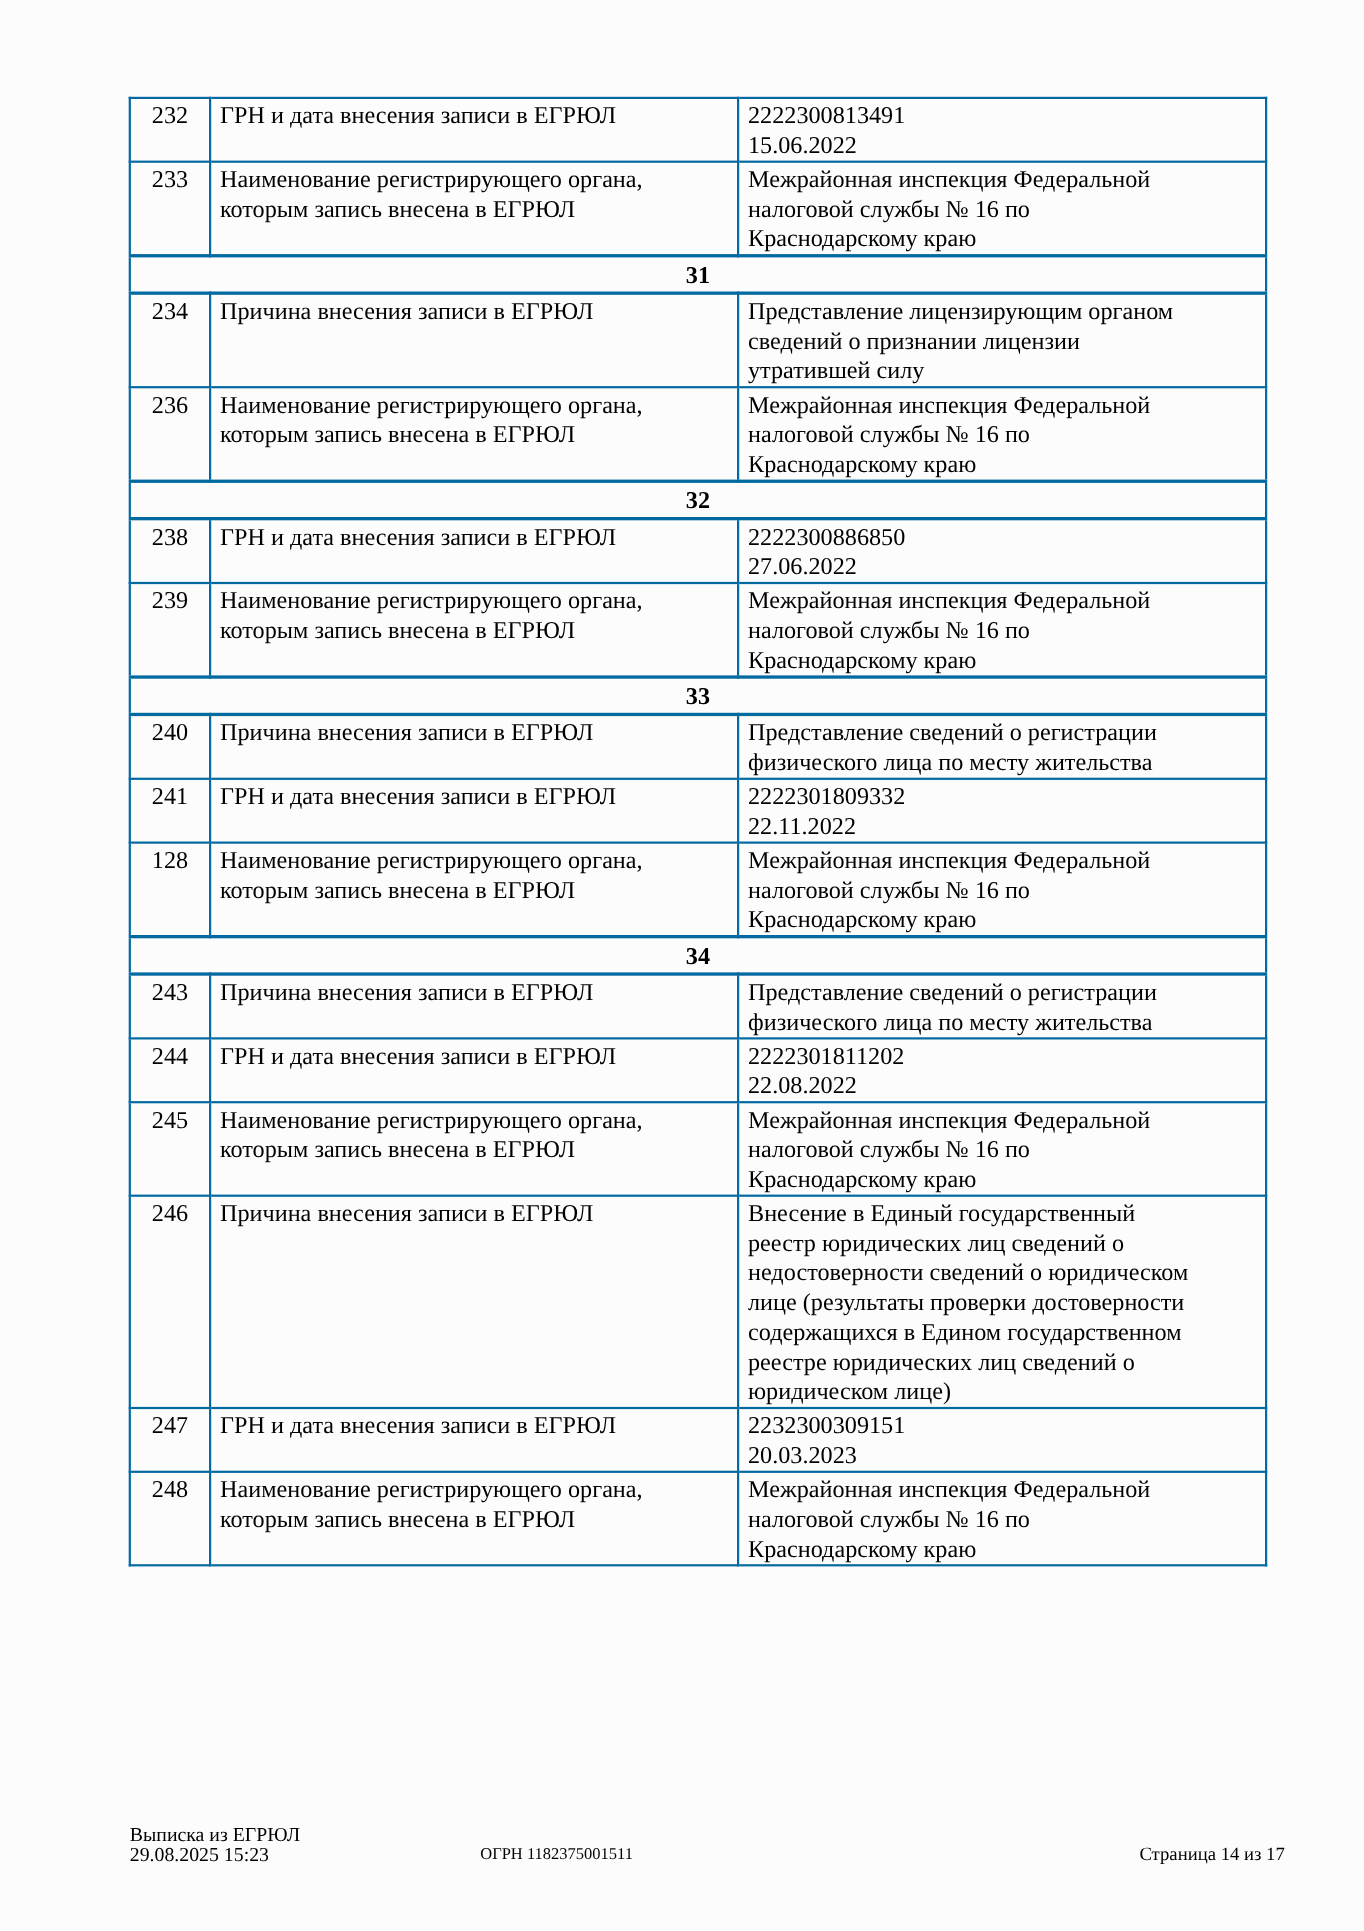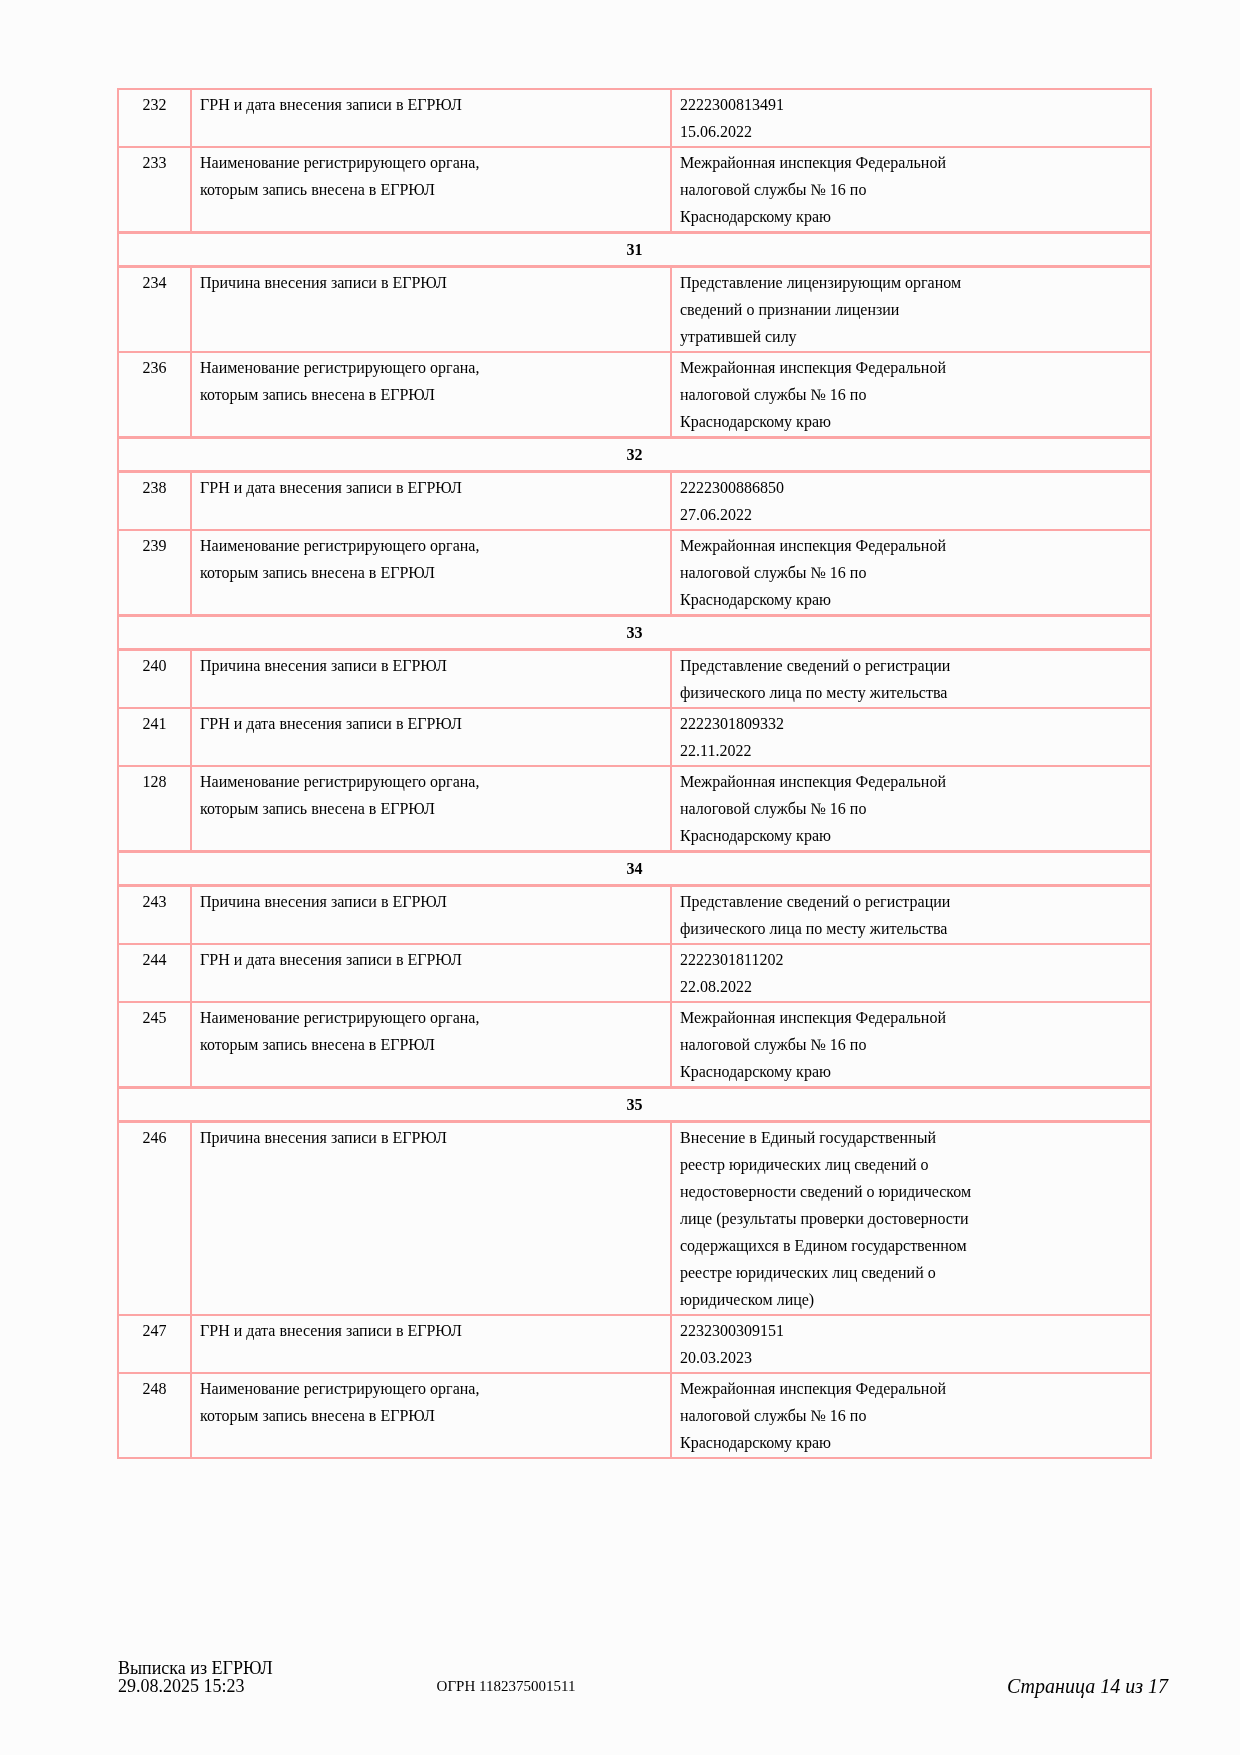--- a/index.html
+++ b/index.html
@@ -14,23 +14,23 @@
   }
   .doc-table {
     position: absolute;
     left: 117px;
     top: 88px;
     width: 1033px;
     border-collapse: collapse;
     table-layout: fixed;
   }
   .doc-table td {
-    border: 2px solid #fca5a5;
+    border: 2px solid #0369a1;
     vertical-align: top;
-    font-size: 16px;
+    font-size: 22px;
     line-height: 27px;
     padding: 1px 8px 1px 8px;
     white-space: pre-line;
     overflow: hidden;
   }
   .doc-table td.num {
     text-align: center;
     padding: 1px 2px;
     white-space: normal;
   }
@@ -55,23 +55,22 @@
     top: 1677px;
     width: 1012px;
     text-align: center;
     font-size: 15px;
     line-height: 18px;
   }
   .footer-right {
     position: absolute;
     right: 72px;
     top: 1677px;
-    font-size: 20px;
+    font-size: 17px;
     line-height: 18px;
-    font-style: italic;
   }
 </style>
 </head>
 <body>
 
 <div class="page">
 
   <table class="doc-table">
     <colgroup>
       <col style="width:73px">
@@ -168,23 +167,20 @@
         </tr>
         <tr>
           <td class="num">245</td>
           <td class="field">Наименование регистрирующего органа,
 которым запись внесена в ЕГРЮЛ</td>
           <td class="value">Межрайонная инспекция Федеральной
 налоговой службы № 16 по
 Краснодарскому краю</td>
         </tr>
         <tr>
-          <td class="section-cell" colspan="3">35</td>
-        </tr>
-        <tr>
           <td class="num">246</td>
           <td class="field">Причина внесения записи в ЕГРЮЛ</td>
           <td class="value">Внесение в Единый государственный
 реестр юридических лиц сведений о
 недостоверности сведений о юридическом
 лице (результаты проверки достоверности
 содержащихся в Едином государственном
 реестре юридических лиц сведений о
 юридическом лице)</td>
         </tr>

